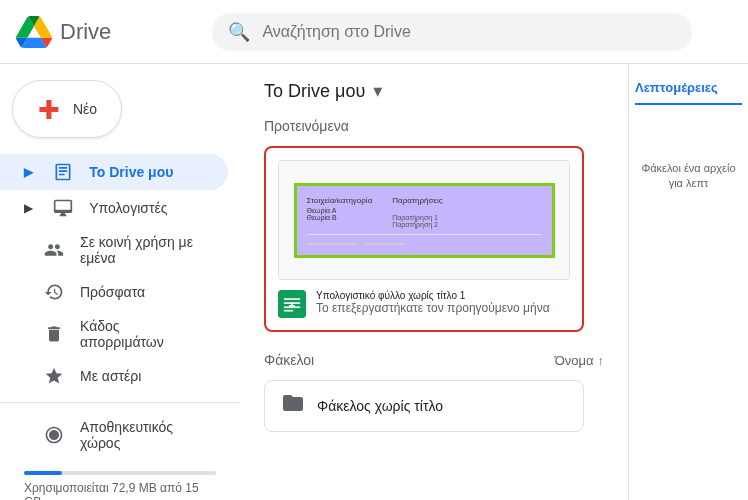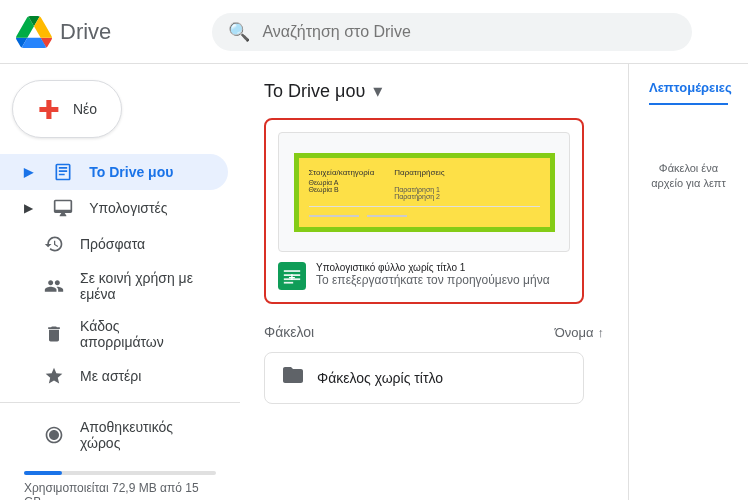--- a/index.html
+++ b/index.html
@@ -240,21 +240,21 @@
       max-width: 320px;
     }
     .folder-icon { font-size: 22px; color: #5f6368; }
     .folder-name { font-size: 14px; color: #202124; }
 
     
     .right-panel {
       width: 120px;
       min-width: 100px;
       border-left: 1px solid #e0e0e0;
-      padding: 16px 20px;
+      padding: 16px 6px;
       display: flex;
       flex-direction: column;
     }
     .details-tab {
       font-size: 13px;
       color: #1a73e8;
       font-weight: 600;
       border-bottom: 2px solid #1a73e8;
       padding-bottom: 8px;
       margin-bottom: 16px;
@@ -318,33 +318,33 @@
         <svg width="20" height="20" viewBox="0 0 24 24" fill="#5f6368">
             <path d="M21 2H3c-1.1 0-2 .9-2 2v12c0 1.1.9 2 2 2h7l-2 3v1h8v-1l-2-3h7c1.1 0 2-.9 2-2V4c0-1.1-.9-2-2-2zm0 12H3V4h18v10z"></path>
           </svg>
       </span>
       <span>Υπολογιστές</span>
     </div>
 
     <div class="sidebar-item">
       <span class="item-icon" style="margin-left:20px;">
         <svg width="20" height="20" viewBox="0 0 24 24" fill="#5f6368">
+            <path d="M16 11c1.66 0 2.99-1.34 2.99-3S17.66 5 16 5c-1.66 0-3 1.34-3 3s1.34 3 3 3zm-8 0c1.66 0 2.99-1.34 2.99-3S9.66 5 8 5C6.34 5 5 6.34 5 8s1.34 3 3 3zm0 2c-2.33 0-7 1.17-7 3.5V19h14v-2.5c0-2.33-4.67-3.5-7-3.5zm8 0c-.29 0-.62.02-.97.05 1.16.84 1.97 1.97 1.97 3.45V19h6v-2.5c0-2.33-4.67-3.5-7-3.5z"></path>
+          </svg>
+      </span>
+      <span>Σε κοινή χρήση με εμένα</span>
+    </div>
+
+    <div class="sidebar-item">
+      <span class="item-icon" style="margin-left:20px;">
+        <svg width="20" height="20" viewBox="0 0 24 24" fill="#5f6368">
             <path d="M13 3c-4.97 0-9 4.03-9 9H1l3.89 3.89.07.14L9 12H6c0-3.87 3.13-7 7-7s7 3.13 7 7-3.13 7-7 7c-1.93 0-3.68-.79-4.94-2.06l-1.42 1.42C8.27 19.99 10.51 21 13 21c4.97 0 9-4.03 9-9s-4.03-9-9-9zm-1 5v5l4.28 2.54.72-1.21-3.5-2.08V8H12z"></path>
           </svg>
       </span>
       <span>Πρόσφατα</span>
-    </div>
-
-    <div class="sidebar-item">
-      <span class="item-icon" style="margin-left:20px;">
-        <svg width="20" height="20" viewBox="0 0 24 24" fill="#5f6368">
-            <path d="M16 11c1.66 0 2.99-1.34 2.99-3S17.66 5 16 5c-1.66 0-3 1.34-3 3s1.34 3 3 3zm-8 0c1.66 0 2.99-1.34 2.99-3S9.66 5 8 5C6.34 5 5 6.34 5 8s1.34 3 3 3zm0 2c-2.33 0-7 1.17-7 3.5V19h14v-2.5c0-2.33-4.67-3.5-7-3.5zm8 0c-.29 0-.62.02-.97.05 1.16.84 1.97 1.97 1.97 3.45V19h6v-2.5c0-2.33-4.67-3.5-7-3.5z"></path>
-          </svg>
-      </span>
-      <span>Σε κοινή χρήση με εμένα</span>
     </div>
 
     <div class="sidebar-item">
       <span class="item-icon" style="margin-left:20px;">
         <svg width="20" height="20" viewBox="0 0 24 24" fill="#5f6368">
             <path d="M6 19c0 1.1.9 2 2 2h8c1.1 0 2-.9 2-2V7H6v12zM19 4h-3.5l-1-1h-5l-1 1H5v2h14V4z"></path>
           </svg>
       </span>
       <span>Κάδος απορριμάτων</span>
     </div>
@@ -377,25 +377,26 @@
       <div class="storage-label">Χρησιμοποιείται 72,9 MB από 15 GB</div>
     </div>
   </div>
 
   <div class="main-content">
     <div class="page-title-row">
       <span class="page-title">Το Drive μου</span>
       <span class="dropdown-arrow">▾</span>
     </div>
 
+    <div class="section-label">Προτεινόμενα</div>
 
     <div class="suggested-card">
       <div class="file-preview">
 
-        <div style="width:90%; background:#fde047; border:5px solid #84cc16; padding:10px; font-size:8px; color:#5f6368;">
+        <div style="width:90%; background:#c4b5fd; border:3px solid #84cc16; padding:10px; font-size:8px; color:#5f6368;">
           <div style="display:flex; gap:20px; margin-bottom:6px;">
             <div>
               <div style="color:#333; font-size:8px; margin-bottom:2px;">Στοιχεία/κατηγορία</div>
               <div style="color:#333; font-size:7px;">Θεωρία Α</div>
               <div style="color:#333; font-size:7px;">Θεωρία Β</div>
             </div>
             <div>
               <div style="color:#333; font-size:8px; margin-bottom:9px;">Παρατηρήσεις</div>
               <div style="color:#555; font-size:7px;">Παρατήρηση 1</div>
               <div style="color:#555; font-size:7px;">Παρατήρηση 2</div>

